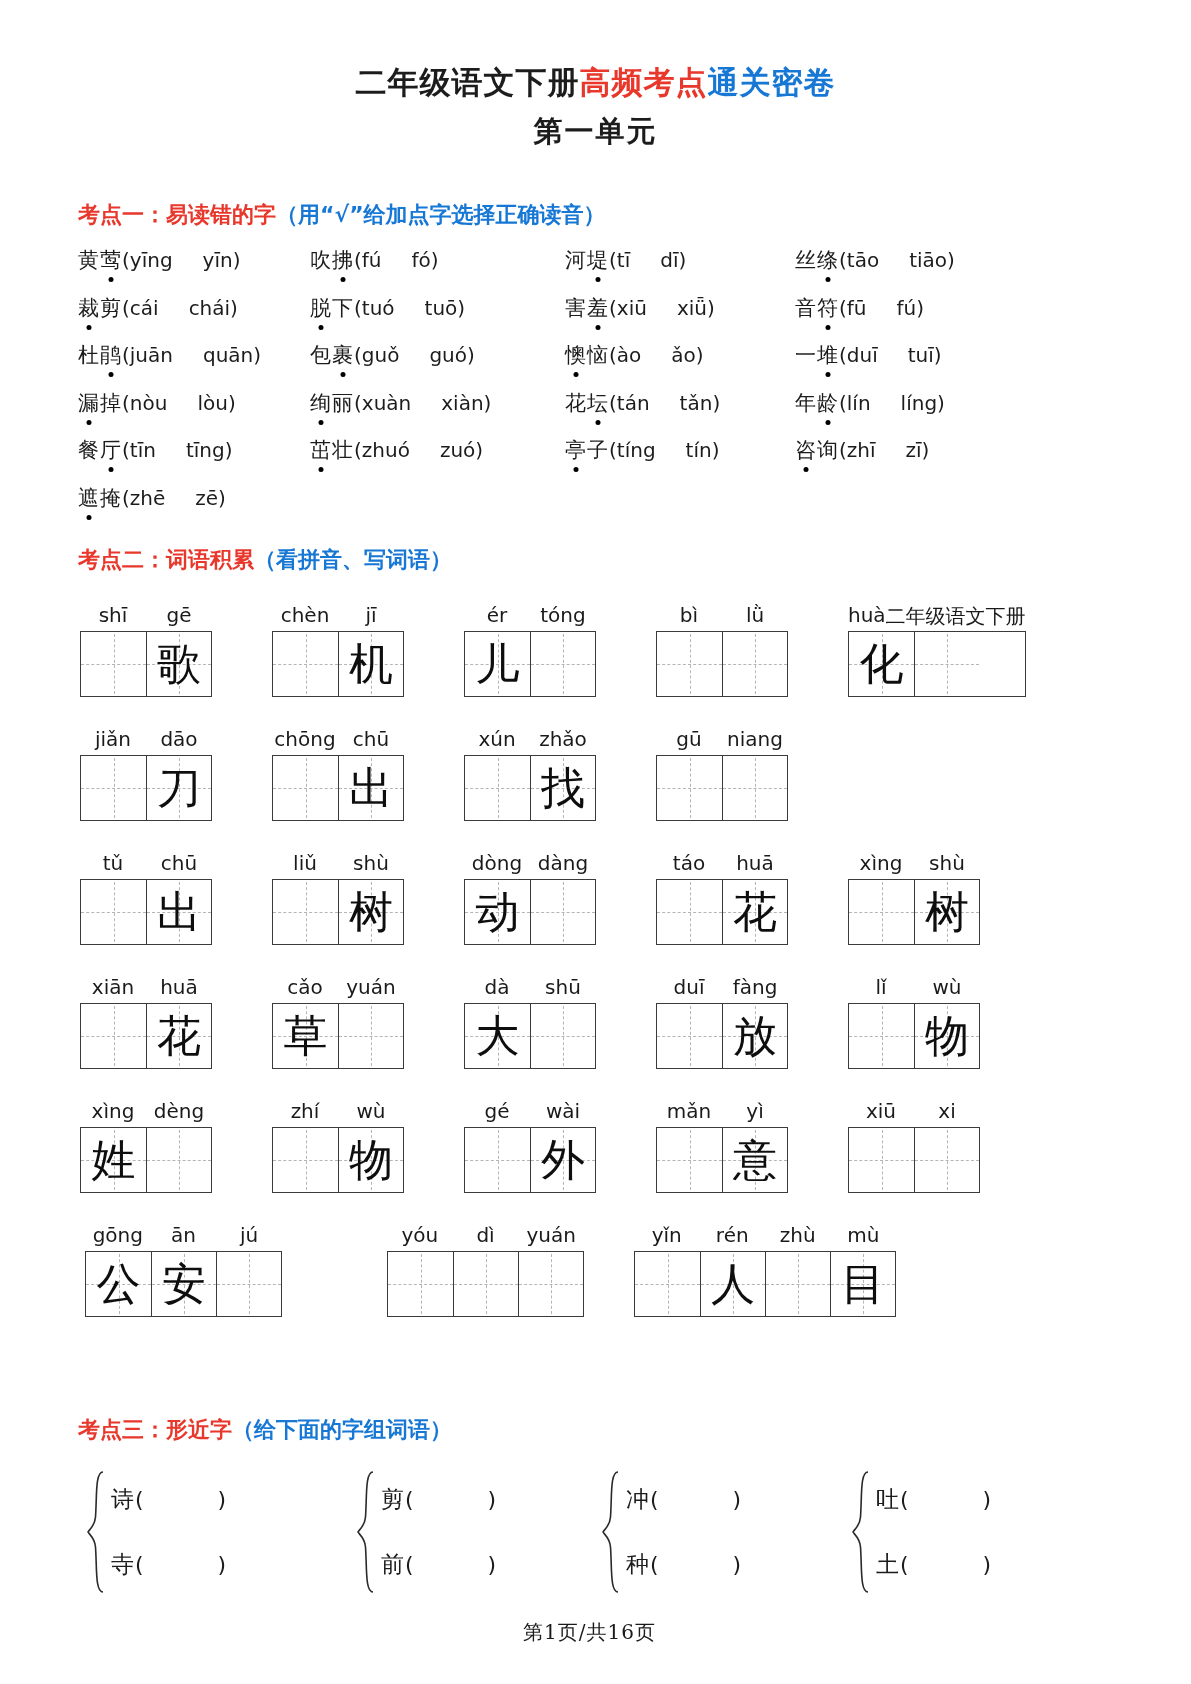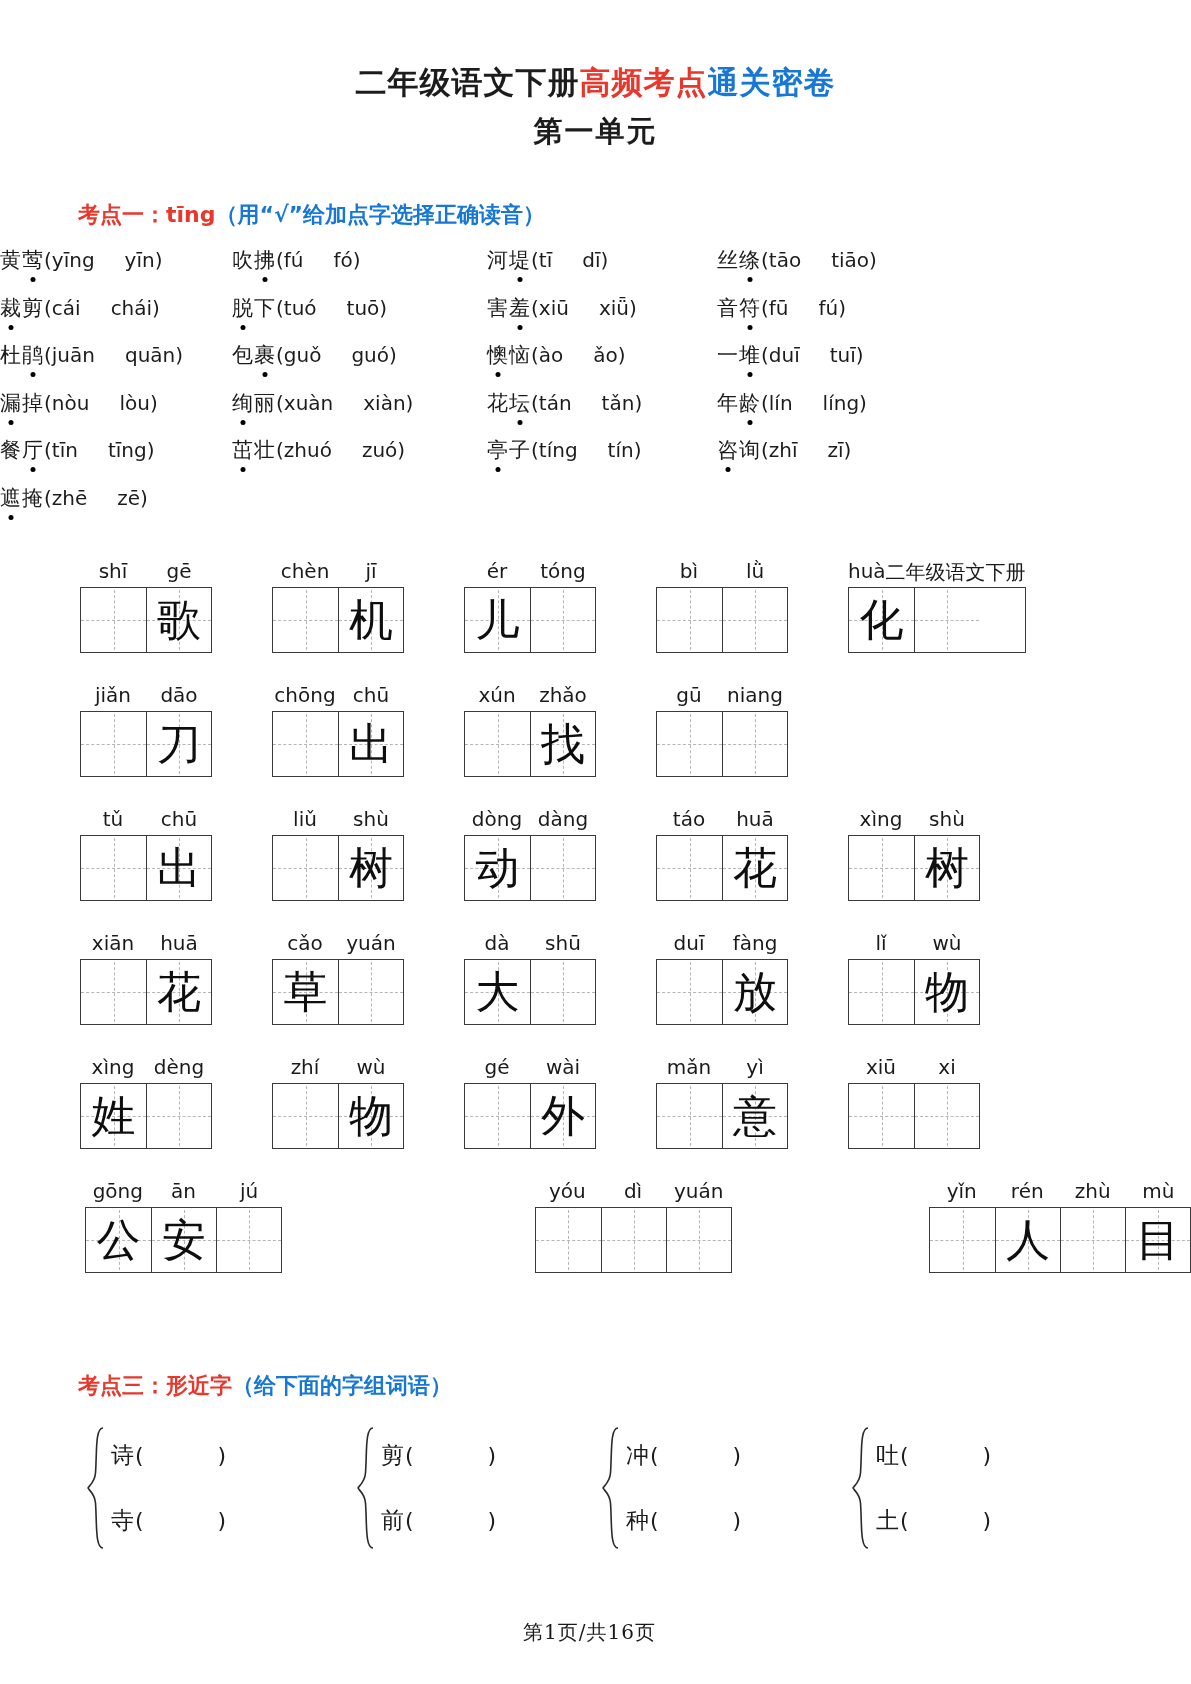--- a/index.html
+++ b/index.html
@@ -39,41 +39,42 @@
     white-space:nowrap;
   }
   .sec-heading .red{color:var(--accent-red);}
   .sec-heading .blue{color:var(--accent-blue);}
   #s1-heading{margin-top:48px;}
   #s2-heading{margin-top:14px;}
   #s3-heading{margin-top:98px;}
   
   .word-grid{
     margin-top:16px;
+    padding-left:78px;
     display:grid;
     grid-template-columns:232px 255px 230px auto;
     grid-auto-rows:47.5px;
     align-items:start;
   }
   .word-item{white-space:nowrap;font-size:21px;}
   .word{font-family:"DejaVu Serif","Liberation Serif",serif;letter-spacing:1px;}
   .char{position:relative;display:inline-block;}
   .char.dotted::after{
     content:"";position:absolute;left:50%;bottom:-8px;
     transform:translateX(-50%);
     width:5px;height:5px;border-radius:50%;background:#000;
   }
   .opts{font-size:20px;}
   .opt{display:inline-block;}
   .opt1{margin-right:30px;}
   .opts .p{letter-spacing:0;}
   
   #s2-rows{margin-top:28px;padding-left:80px;}
   .grid-row{display:flex;gap:60px;margin-bottom:30px;align-items:flex-end;}
-  .grid-row.row-last{gap:0;justify-content:space-between;}
+  .grid-row.row-last{gap:0;}
   .row-last .unit:nth-child(1){margin-left:5px;}
   .row-last .unit:nth-child(2){margin-left:105px;}
   .row-last .unit:nth-child(3){margin-left:50px;}
   .unit{display:flex;flex-direction:column;}
   .py-row{display:flex;height:26px;margin-bottom:2px;}
   .py{flex:1;text-align:center;font-size:20px;color:#1a1a1a;white-space:nowrap;}
   .wbox{display:flex;border:1.6px solid var(--boxline);background:#fff;}
   .cell{
     position:relative;width:65px;height:64px;
     display:flex;align-items:center;justify-content:center;
@@ -119,21 +120,21 @@
 
 <div class="page">
 
   <div class="doc-title">
     <span class="t-black">二年级语文下册</span><span class="t-red">高频考点</span><span class="t-blue">通关密卷</span>
   </div>
 
   <div class="unit-title">第一单元</div>
 
   <div class="sec-heading" id="s1-heading">
-    <span class="red">考点一：tīng</span><span class="blue">（用“√”给加点字选择正确读音）</span>
+    <span class="red">考点一：易读错的字</span><span class="blue">（用“√”给加点字选择正确读音）</span>
   </div>
 
   <div class="word-grid" id="s1-grid">
       <div class="word-item"><span class="word"><span class="char">黄</span><span class="char dotted">莺</span></span><span class="opts">(<span class="opt opt1 p">yīng</span><span class="opt p">yīn</span>)</span></div>
       <div class="word-item"><span class="word"><span class="char">吹</span><span class="char dotted">拂</span></span><span class="opts">(<span class="opt opt1 p">fú</span><span class="opt p">fó</span>)</span></div>
       <div class="word-item"><span class="word"><span class="char">河</span><span class="char dotted">堤</span></span><span class="opts">(<span class="opt opt1 p">tī</span><span class="opt p">dī</span>)</span></div>
       <div class="word-item"><span class="word"><span class="char">丝</span><span class="char dotted">绦</span></span><span class="opts">(<span class="opt opt1 p">tāo</span><span class="opt p">tiāo</span>)</span></div>
       <div class="word-item"><span class="word"><span class="char dotted">裁</span><span class="char">剪</span></span><span class="opts">(<span class="opt opt1 p">cái</span><span class="opt p">chái</span>)</span></div>
       <div class="word-item"><span class="word"><span class="char dotted">脱</span><span class="char">下</span></span><span class="opts">(<span class="opt opt1 p">tuó</span><span class="opt p">tuō</span>)</span></div>
       <div class="word-item"><span class="word"><span class="char">害</span><span class="char dotted">羞</span></span><span class="opts">(<span class="opt opt1 p">xiū</span><span class="opt p">xiǖ</span>)</span></div>
@@ -146,20 +147,23 @@
       <div class="word-item"><span class="word"><span class="char dotted">绚</span><span class="char">丽</span></span><span class="opts">(<span class="opt opt1 p">xuàn</span><span class="opt p">xiàn</span>)</span></div>
       <div class="word-item"><span class="word"><span class="char">花</span><span class="char dotted">坛</span></span><span class="opts">(<span class="opt opt1 p">tán</span><span class="opt p">tǎn</span>)</span></div>
       <div class="word-item"><span class="word"><span class="char">年</span><span class="char dotted">龄</span></span><span class="opts">(<span class="opt opt1 p">lín</span><span class="opt p">líng</span>)</span></div>
       <div class="word-item"><span class="word"><span class="char">餐</span><span class="char dotted">厅</span></span><span class="opts">(<span class="opt opt1 p">tīn</span><span class="opt p">tīng</span>)</span></div>
       <div class="word-item"><span class="word"><span class="char dotted">茁</span><span class="char">壮</span></span><span class="opts">(<span class="opt opt1 p">zhuó</span><span class="opt p">zuó</span>)</span></div>
       <div class="word-item"><span class="word"><span class="char dotted">亭</span><span class="char">子</span></span><span class="opts">(<span class="opt opt1 p">tíng</span><span class="opt p">tín</span>)</span></div>
       <div class="word-item"><span class="word"><span class="char dotted">咨</span><span class="char">询</span></span><span class="opts">(<span class="opt opt1 p">zhī</span><span class="opt p">zī</span>)</span></div>
       <div class="word-item"><span class="word"><span class="char dotted">遮</span><span class="char">掩</span></span><span class="opts">(<span class="opt opt1 p">zhē</span><span class="opt p">zē</span>)</span></div>
     </div>
 
+  <div class="sec-heading" id="s2-heading">
+    <span class="red">考点二：词语积累</span><span class="blue">（看拼音、写词语）</span>
+  </div>
 
   <div id="s2-rows">
       <div class="grid-row">
         <div class="unit">
           <div class="py-row">
             <span class="py">shī</span>
             <span class="py">gē</span>
           </div>
           <div class="wbox">
             <div class="cell"></div>

